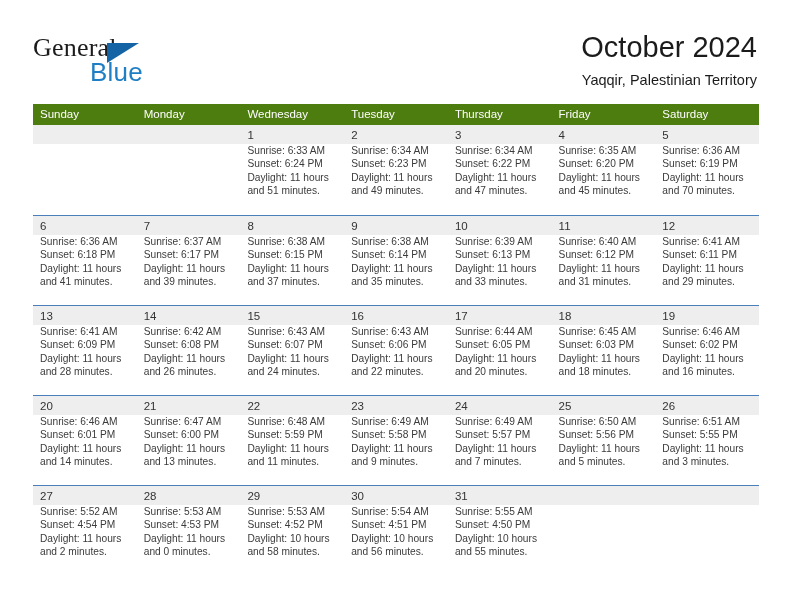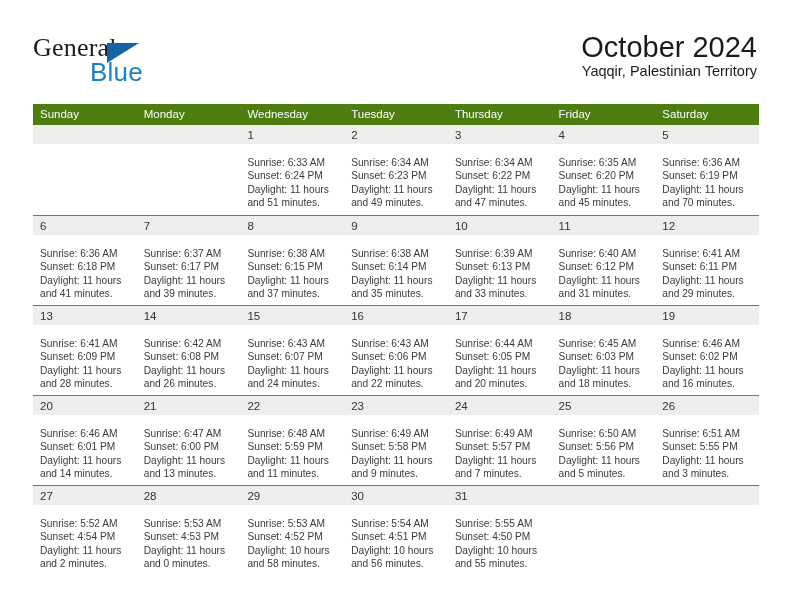--- a/index.html
+++ b/index.html
@@ -72,20 +72,21 @@
     top: 32px;
     text-align: right;
   }
   .cal-title {
     font-size: 29px;
     color: #1b1b1b;
     line-height: 30px;
     white-space: nowrap;
   }
   .cal-subtitle {
+    margin-top: 9px;
     font-size: 14.5px;
     color: #1b1b1b;
     line-height: 18px;
     white-space: nowrap;
   }
 
   
   .calendar {
     position: absolute;
     left: 33px;
@@ -130,21 +131,21 @@
     background: #eeeeee;
     box-sizing: border-box;
     padding-left: 7px;
   }
   .day-num {
     font-size: 11.5px;
     line-height: 19px;
     color: #333333;
   }
   .day-body {
-    padding: 12px 6px 0 7px;
+    padding: 0 6px 0 7px;
   }
   .day-line {
     font-size: 10.2px;
     line-height: 13.3px;
     color: #3b3b3b;
     white-space: nowrap;
   }
   .day.empty .day-num-band { background: #eeeeee; }
 </style>
 </head>

